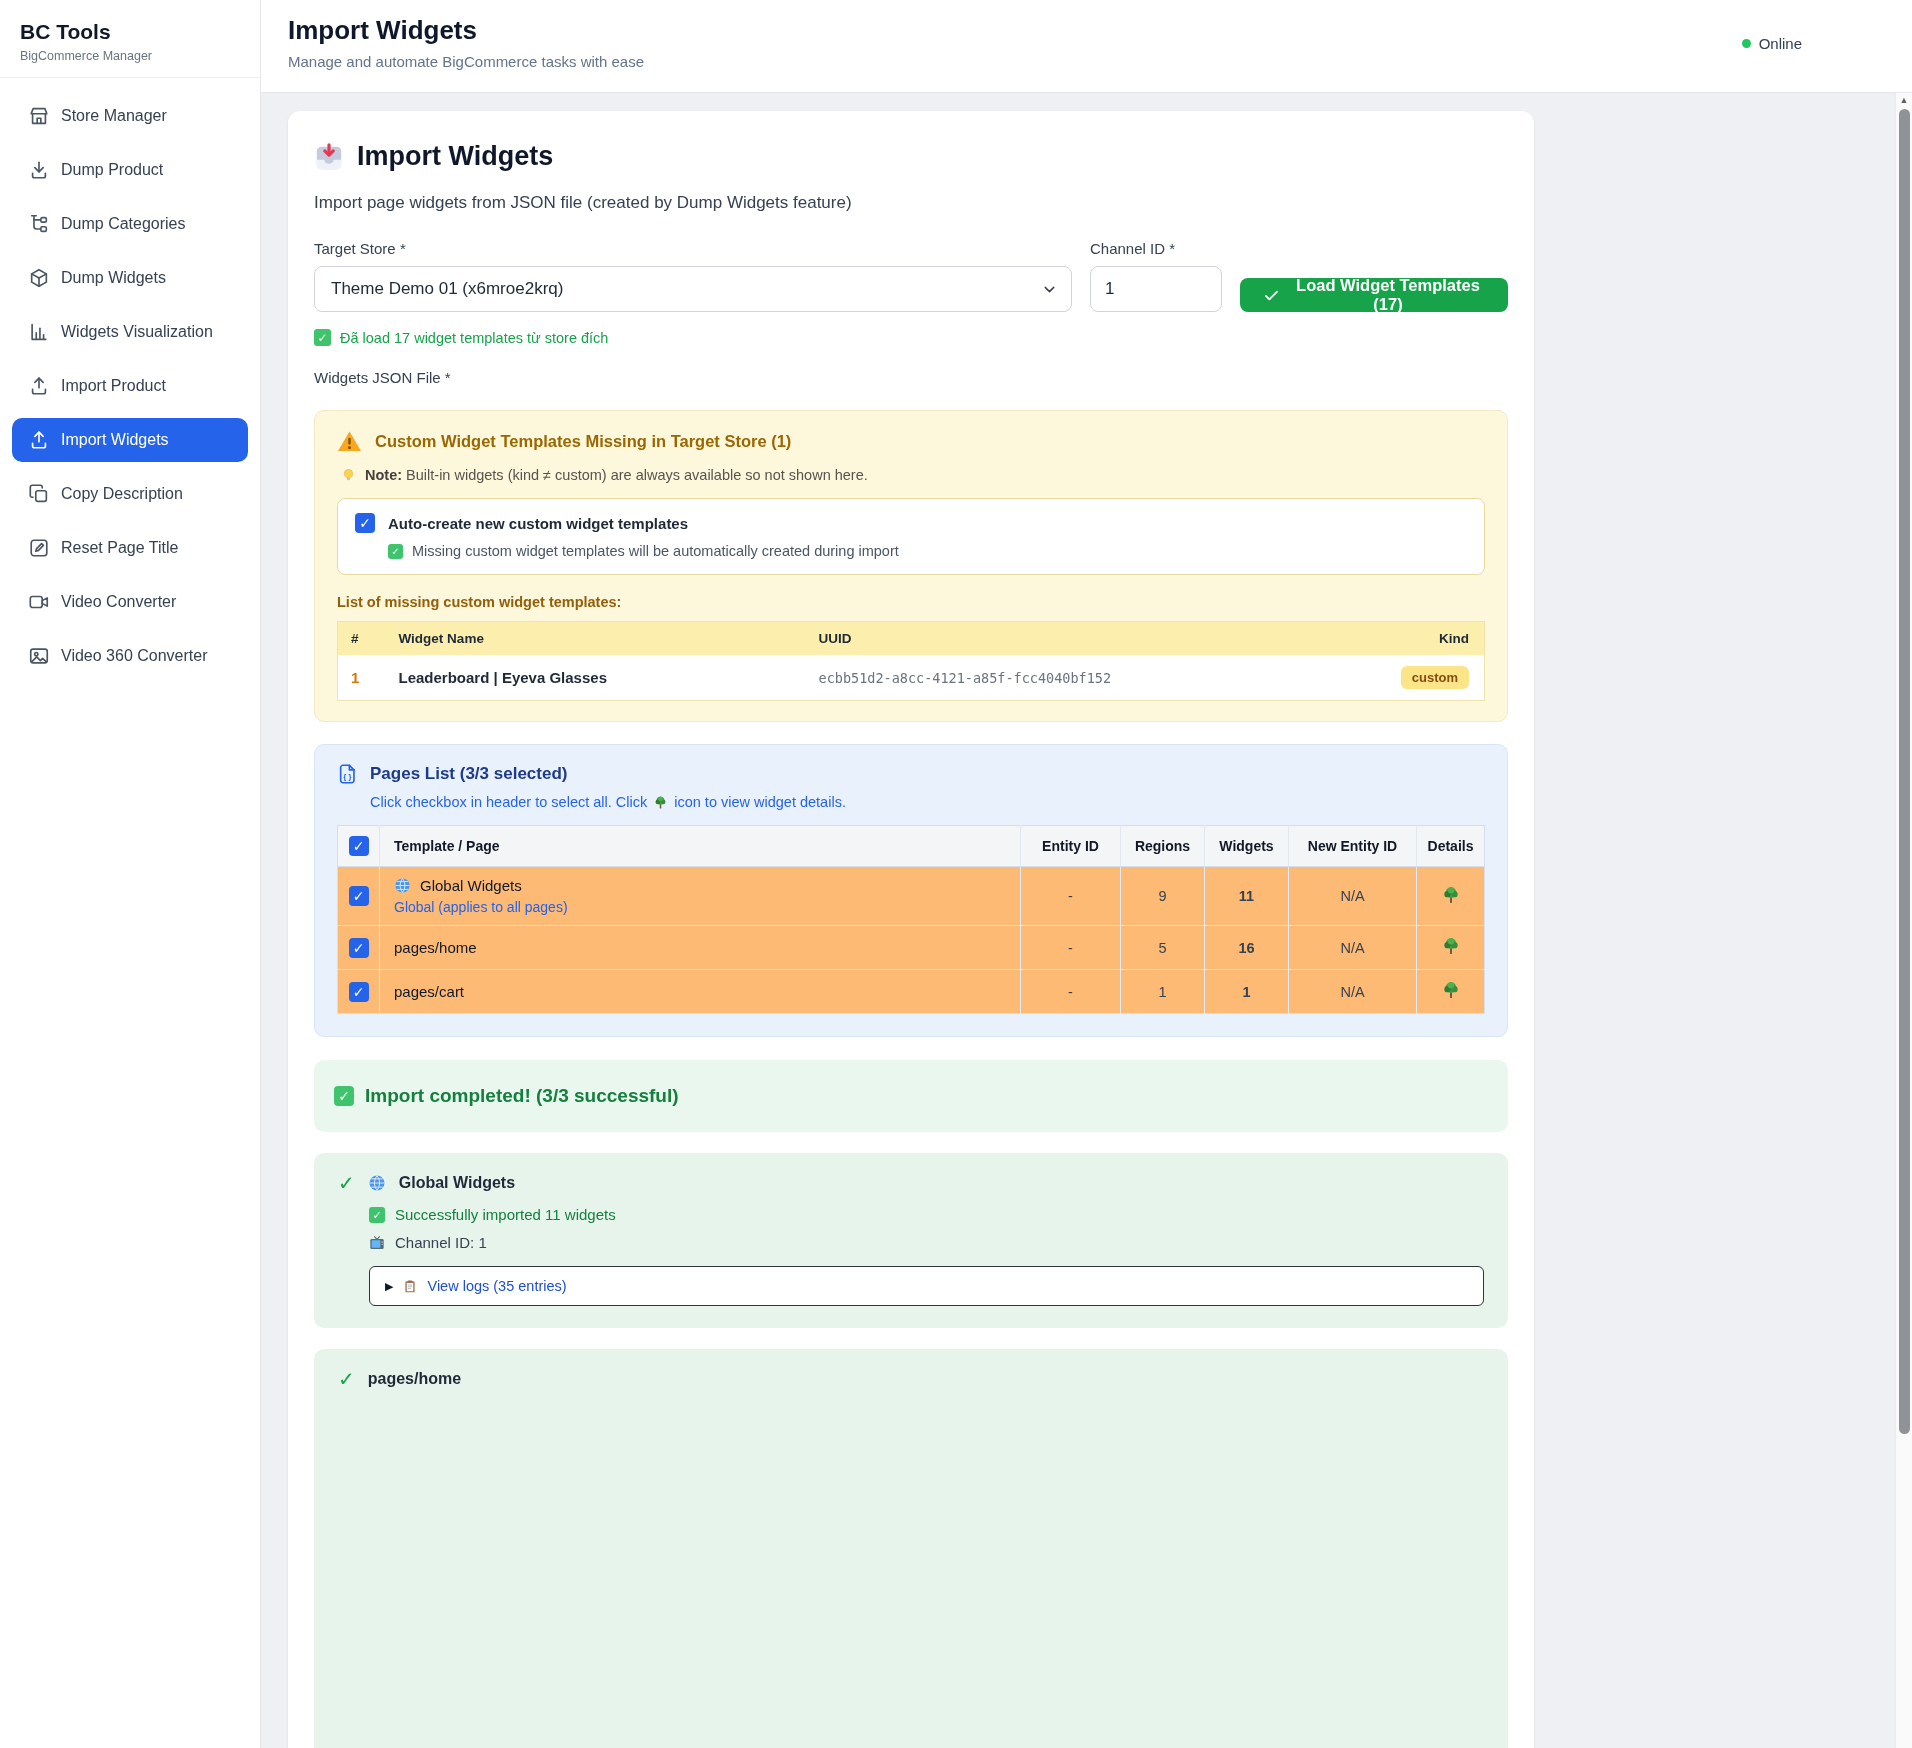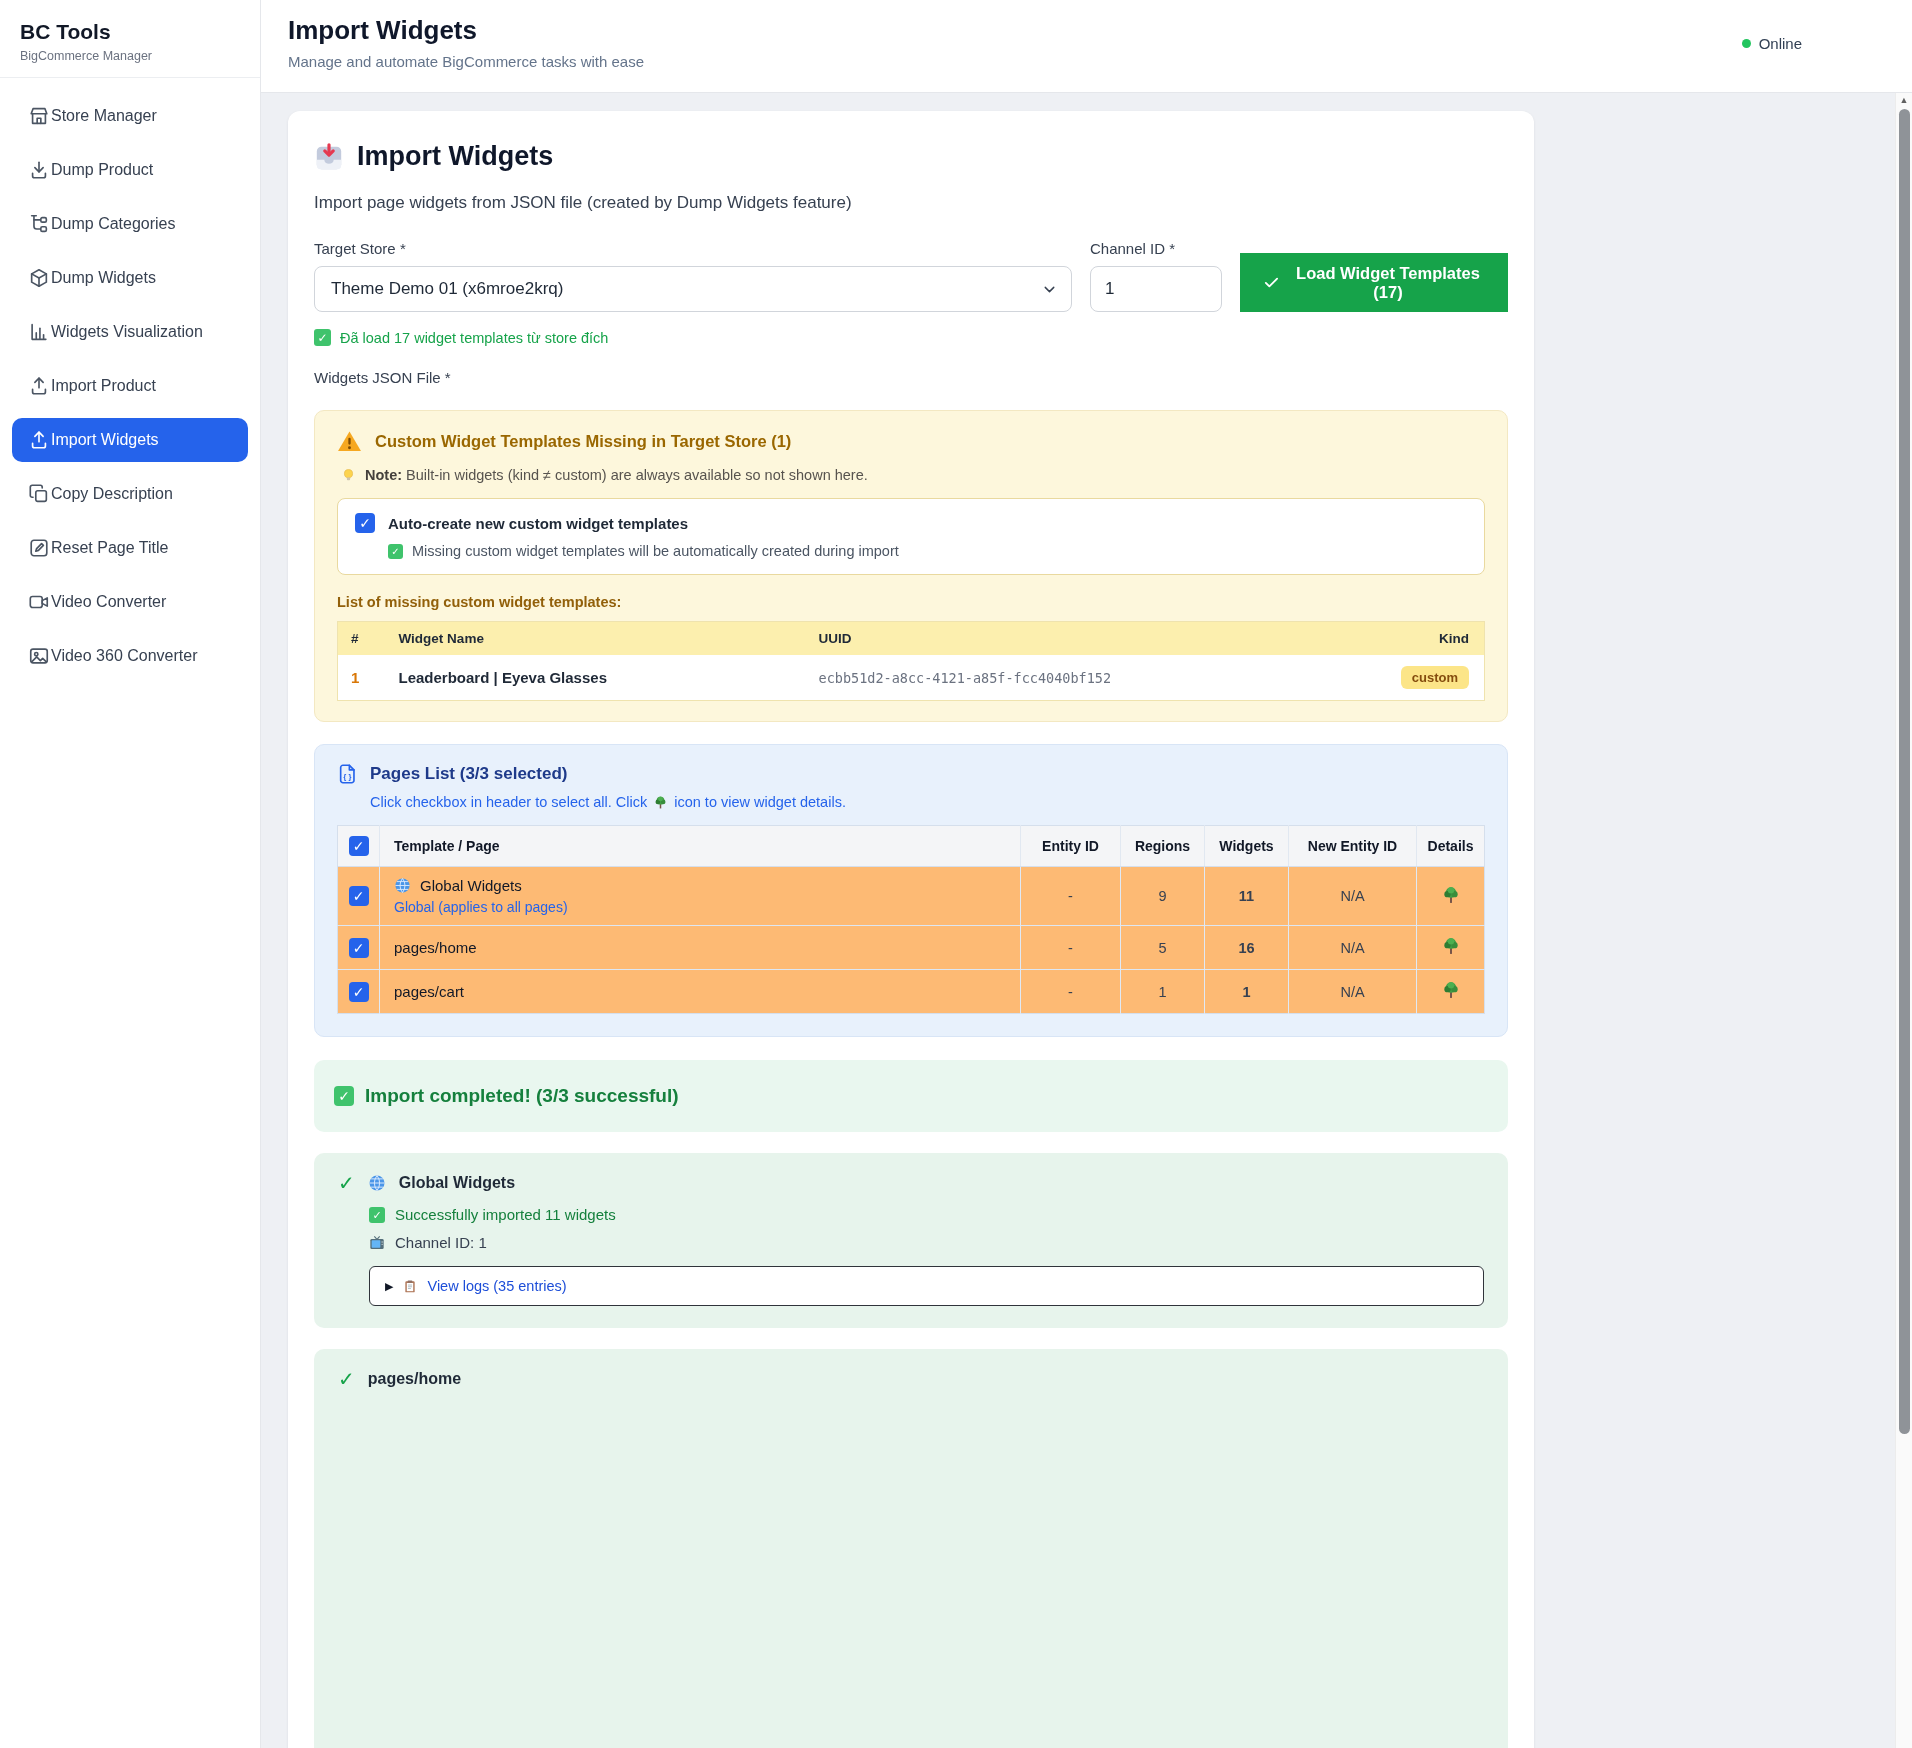--- a/index.html
+++ b/index.html
@@ -7,21 +7,21 @@
   body{width:1912px;height:1748px;overflow:hidden;background:#eef0f4;
        font-family:"Liberation Sans","DejaVu Sans",sans-serif;color:#1f2937}
   .app{display:flex;width:1912px;height:1748px}
 
   
   .sidebar{width:261px;flex-shrink:0;background:#fff;border-right:1px solid #e5e7eb}
   .brand{padding:20px 20px 14px;border-bottom:1px solid #eceef1}
   .brand-title{font-size:21px;font-weight:bold;color:#111827}
   .brand-sub{margin-top:5px;font-size:12.5px;color:#6b7280}
   .nav{padding:16px 12px}
-  .nav-item{display:flex;align-items:center;gap:1px;padding:11px 16px;margin-bottom:10px;
+  .nav-item{display:flex;align-items:center;gap:11px;padding:11px 16px;margin-bottom:10px;
             border-radius:10px;font-size:16px;font-weight:500;color:#374151;cursor:pointer}
   .nav-item svg{width:22px;height:22px;color:#4b5563;flex-shrink:0}
   .nav-item.active{background:#2563eb;color:#fff}
   .nav-item.active svg{color:#fff}
 
   
   .main{flex:1;display:flex;flex-direction:column;position:relative;min-width:0}
   .topbar{height:93px;background:#fff;border-bottom:1px solid #e5e7eb;
           padding:15px 110px 0 27px;display:flex;justify-content:space-between;align-items:flex-start}
   .topbar-title{font-size:26px;font-weight:bold;color:#0f172a}
@@ -37,21 +37,21 @@
   .card-sub{margin-top:21px;font-size:17px;color:#374151}
 
   .form-row{display:flex;gap:18px;margin-top:27px;align-items:flex-end}
   .field-label{display:block;font-size:15px;font-weight:500;color:#374151;margin-bottom:9px}
   .select{width:758px;height:46px;border:1px solid #d1d5db;border-radius:8px;background:#fff;
           display:flex;align-items:center;justify-content:space-between;padding:0 13px 0 16px;
           font-size:17px;color:#1f2937;cursor:pointer}
   .select svg{width:17px;height:17px;color:#374151}
   .input{width:132px;height:46px;border:1px solid #d1d5db;border-radius:8px;padding:0 14px;
          font-size:17px;color:#1f2937;font-family:inherit;outline:none}
-  .btn-green{height:59px;border:none;border-radius:0;background:#16a34a;color:#fff;
+  .btn-green{height:34px;border:none;border-radius:8px;background:#16a34a;color:#fff;
              font-size:16.5px;font-weight:600;font-family:inherit;display:flex;align-items:center;
              gap:11px;padding:0 23px;cursor:pointer}
   .btn-green svg{width:19px;height:19px}
 
   .emoji-check{display:inline-flex;width:17px;height:17px;border-radius:3px;background:#3fc36c;
                align-items:center;justify-content:center;flex-shrink:0}
   .emoji-check::after{content:"✓";color:#fff;font-size:12px;font-weight:bold}
   .load-status{display:flex;align-items:center;gap:9px;margin-top:17px;font-size:14.5px;color:#16a34a}
 
   .file-label{margin-top:23px;font-size:15px;font-weight:500;color:#374151}

